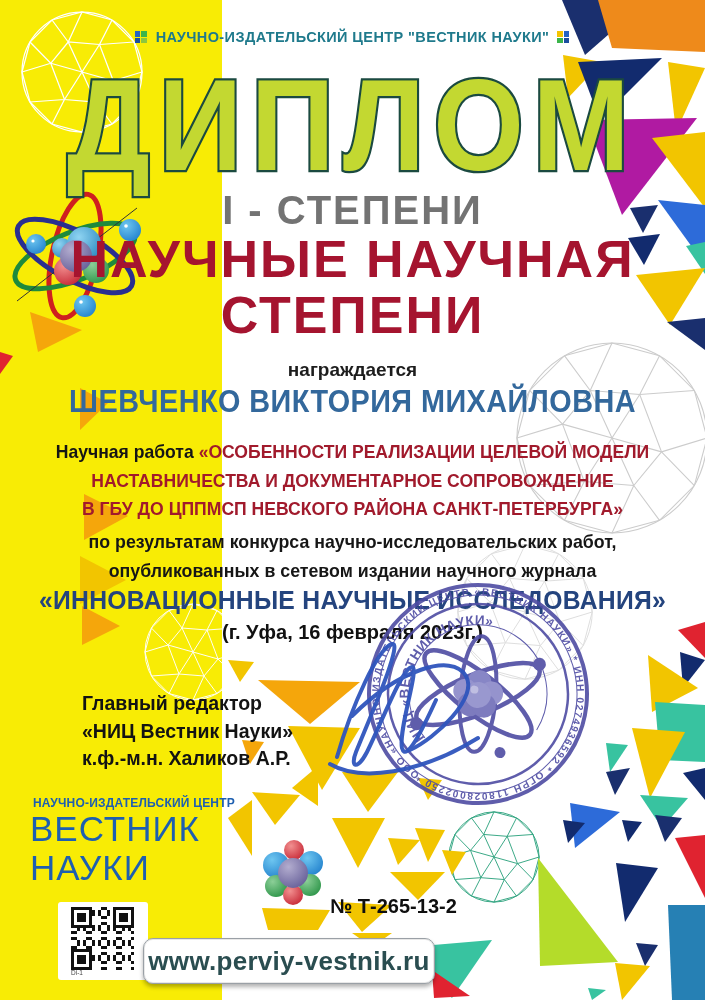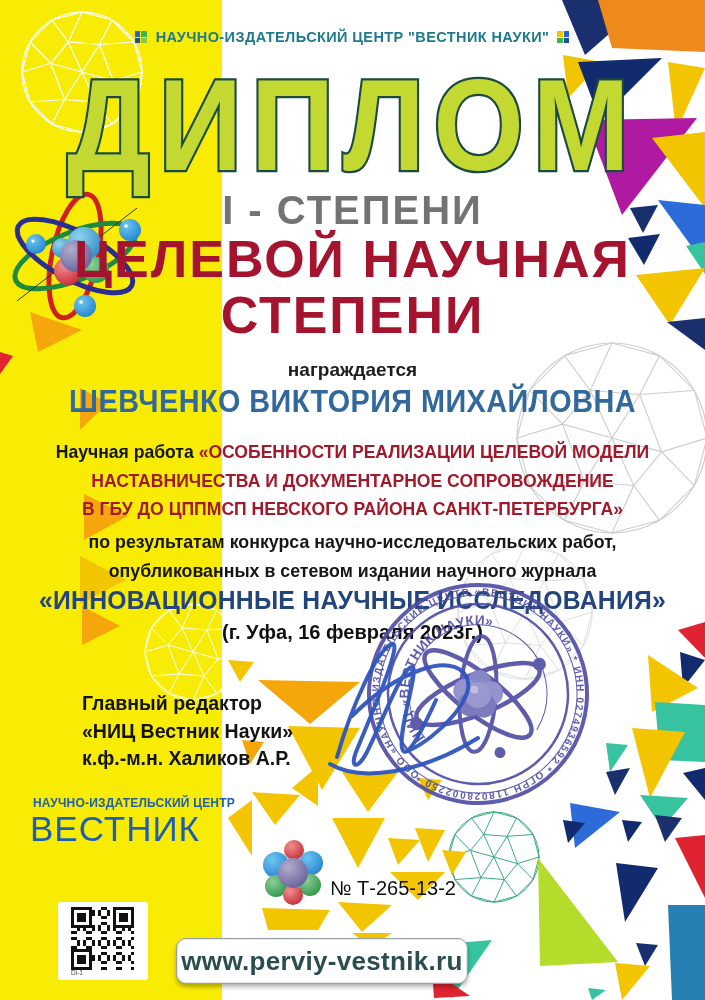--- a/index.html
+++ b/index.html
@@ -22,25 +22,25 @@
   .work .red{color:#A11A2C;}
   .contest{top:528px;font-size:18.5px;line-height:28.5px;font-weight:700;color:#161616;transform:scaleX(.96);}
   .journal{top:585px;font-size:26px;font-weight:800;color:#24447E;transform:scaleX(.95);letter-spacing:.3px;}
   .place-date{top:621px;font-size:20px;font-weight:700;color:#111;}
   .signatory{left:82px;top:690px;text-align:left;width:260px;font-size:19.5px;line-height:27.5px;
              font-weight:700;color:#131313;}
   .org-small{left:33px;top:796px;width:250px;text-align:left;font-size:12px;font-weight:800;
              color:#1E5FB0;letter-spacing:.2px;}
   .org-big{left:30px;top:809px;width:250px;text-align:left;font-size:35px;line-height:39px;
            font-weight:400;color:#1E5FB0;letter-spacing:1px;}
-  .doc-number{left:330px;top:877px;width:250px;text-align:left;font-size:20px;font-weight:400;color:#0f0f0f;}
+  .doc-number{left:330px;top:895px;width:250px;text-align:left;font-size:20px;font-weight:700;color:#0f0f0f;}
   .website-pill{position:absolute;left:143px;top:938px;width:290px;height:44px;background:#fff;
        border:1.5px solid #9aa0a6;border-radius:10px;box-shadow:0 3px 4px rgba(0,0,0,.3),inset 0 0 0 1px #e8e8e8;
        display:flex;align-items:center;justify-content:center;
-       font-size:26px;font-weight:700;color:#2A4D50;letter-spacing:.3px;margin-left:33px;}
+       font-size:26px;font-weight:700;color:#2A4D50;letter-spacing:.3px;}
   .qr-box{position:absolute;left:58px;top:902px;width:90px;height:78px;background:#fff;border-radius:3px;}
   .qr-box svg{position:absolute;left:13px;top:5px;}
   .qr-label{position:absolute;left:13px;top:67px;font-size:6.5px;color:#444;}
   .stamp-svg{position:absolute;left:358px;top:574px;opacity:.9;}
   .sig-svg{position:absolute;left:0;top:0;}
 </style>
 </head>
 <body>
 
 <div class="page">
@@ -201,21 +201,21 @@
     </g>
   </svg>
 
   <div class="txt header-line">
     <span class="sq-grid"><i style="background:#2563c4"></i><i style="background:#3bb54a"></i><i style="background:#1c4fa0"></i><i style="background:#8cc63f"></i></span><span>НАУЧНО-ИЗДАТЕЛЬСКИЙ ЦЕНТР "ВЕСТНИК НАУКИ"</span><span class="sq-grid"><i style="background:#f5c400"></i><i style="background:#2563c4"></i><i style="background:#3bb54a"></i><i style="background:#1c4fa0"></i></span>
   </div>
 
   <div class="txt diploma">ДИПЛОМ</div>
   <div class="txt degree">I - СТЕПЕНИ</div>
   <div class="txt nomination">
-    <div>ЦЕЛЕВОЙ НАУЧНАЯ</div>
+    <div>НАУЧНЫЕ НАУЧНАЯ</div>
     <div>СТЕПЕНИ</div>
   </div>
 
   <div class="txt awarded">награждается</div>
   <div class="txt recipient">ШЕВЧЕНКО ВИКТОРИЯ МИХАЙЛОВНА</div>
 
   <div class="txt work">
     <div><span>Научная работа </span><span class="red">«ОСОБЕННОСТИ РЕАЛИЗАЦИИ ЦЕЛЕВОЙ МОДЕЛИ</span></div>
     <div class="red">НАСТАВНИЧЕСТВА И ДОКУМЕНТАРНОЕ СОПРОВОЖДЕНИЕ</div>
     <div class="red">В ГБУ ДО ЦППМСП НЕВСКОГО РАЙОНА САНКТ-ПЕТЕРБУРГА»</div>
@@ -230,20 +230,21 @@
 
   <div class="txt org-small">НАУЧНО-ИЗДАТЕЛЬСКИЙ ЦЕНТР</div>
 
   <div class="txt signatory">
     <div>Главный редактор</div>
     <div>«НИЦ Вестник Науки»</div>
     <div>к.ф.-м.н. Халиков А.Р.</div>
   </div>
   <div class="txt org-big">
     <div>ВЕСТНИК</div>
+    <div>НАУКИ</div>
   </div>
   <div class="txt doc-number">№ Т-265-13-2</div>
 
   <svg class="stamp-svg" width="240" height="240" viewBox="-120 -120 240 240">
     <g stroke="#4E4CA3" fill="none" transform="rotate(6)">
       <circle r="109" stroke-width="4"></circle>
       <circle r="90" stroke-width="2.5"></circle>
       <g transform="rotate(-150)">
         <path id="ringPath" d="M 0,-99 A 99,99 0 1 1 -0.05,-99"></path>
         <text font-size="10" font-weight="700" letter-spacing="1.5" fill="#4E4CA3" stroke="none" font-family="Liberation Sans, sans-serif">

